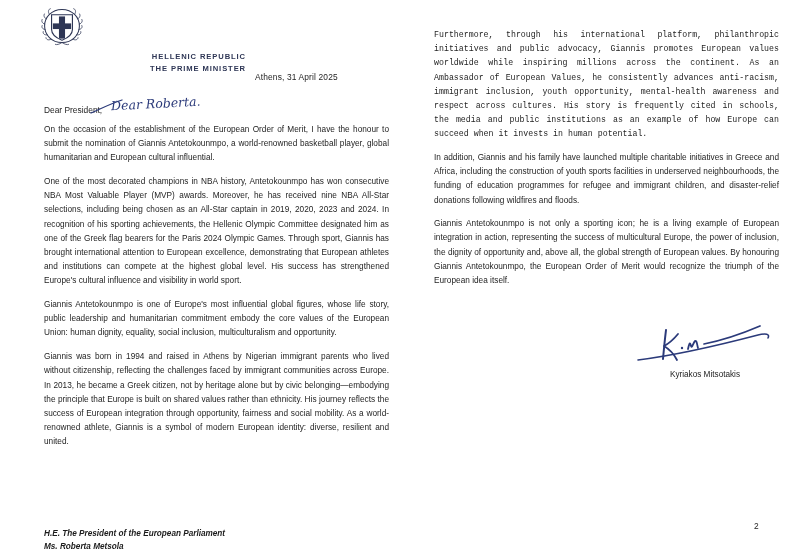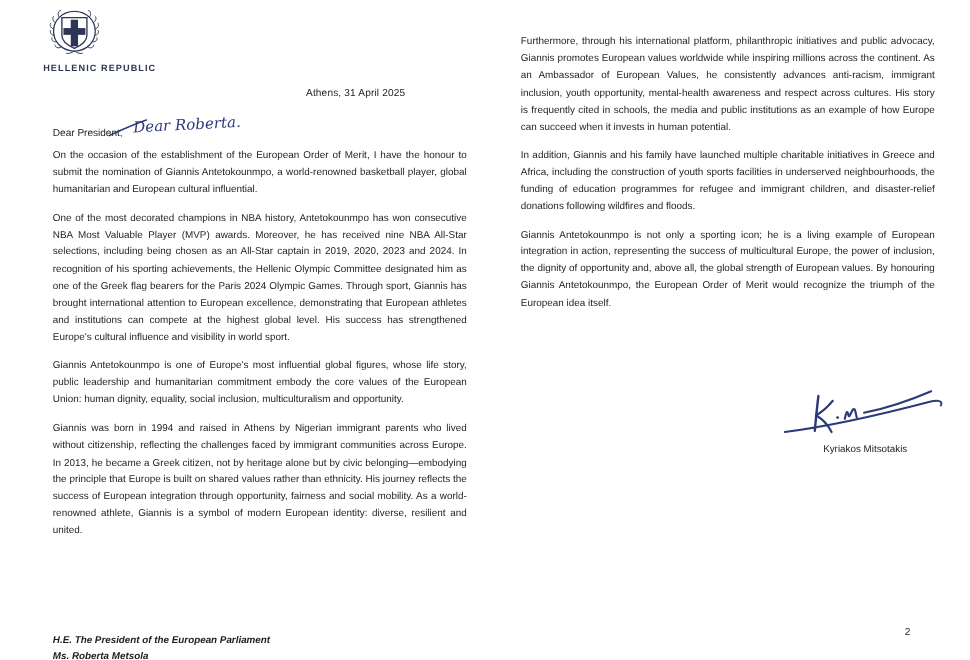--- a/index.html
+++ b/index.html
@@ -18,20 +18,21 @@
     background: #ffffff;
     overflow: hidden;
   }
 
   
   .letterhead {
     position: absolute;
     left: 36px;
     top: 6px;
     width: 210px;
+    text-align: right;
   }
   .emblem {
     width: 44px;
     height: 40px;
     display: block;
     margin-left: 4px;
   }
   .letterhead-lines {
     margin-top: 5px;
     color: #2e3655;
@@ -93,26 +94,26 @@
   }
 
   p.body-par {
     font-size: 8.25px;
     line-height: 1.72;
     color: #242424;
     text-align: justify;
     margin: 0 0 9.5px 0;
     letter-spacing: 0.01px;
   }
-  .col-right p.body-par:first-child { margin-top: 28px; }
+  .col-right p.body-par:first-child { margin-top: 28px; font-family: Liberation Mono, monospace; }
 
   
   .signature-block {
     position: absolute;
-    left: 636px;
+    left: 620px;
     top: 322px;
     width: 170px;
     text-align: center;
   }
   .signature-mark { display: block; }
   .signer-name {
     font-size: 8.2px;
     color: #242424;
     margin-top: -4px;
   }
@@ -169,20 +170,21 @@
       </g>
 
       <g>
         <path d="M26 20 H74 V54 C74 66 62 74 50 79 C38 74 26 66 26 54 Z" fill="#ffffff" stroke="#2e3655" stroke-width="2.6"></path>
         <rect x="43" y="24" width="14" height="51" fill="#2e3655"></rect>
         <rect x="29" y="40" width="42" height="13" fill="#2e3655"></rect>
       </g>
     </svg>
     <div class="letterhead-lines">
       <div>HELLENIC REPUBLIC</div>
+      <div>THE PRIME MINISTER</div>
     </div>
   </div>
 
   <div class="date-line">Athens, 31 April 2025</div>
 
   <div class="col col-left">
     <div class="salutation-wrap">
       <span class="salutation">Dear President,</span>
       <svg class="strike-stroke" viewBox="0 0 34 16">
         <path d="M1 14 C10 10 20 5 32 1" fill="none" stroke="#2b3a7a" stroke-width="1.3" stroke-linecap="round"></path>

